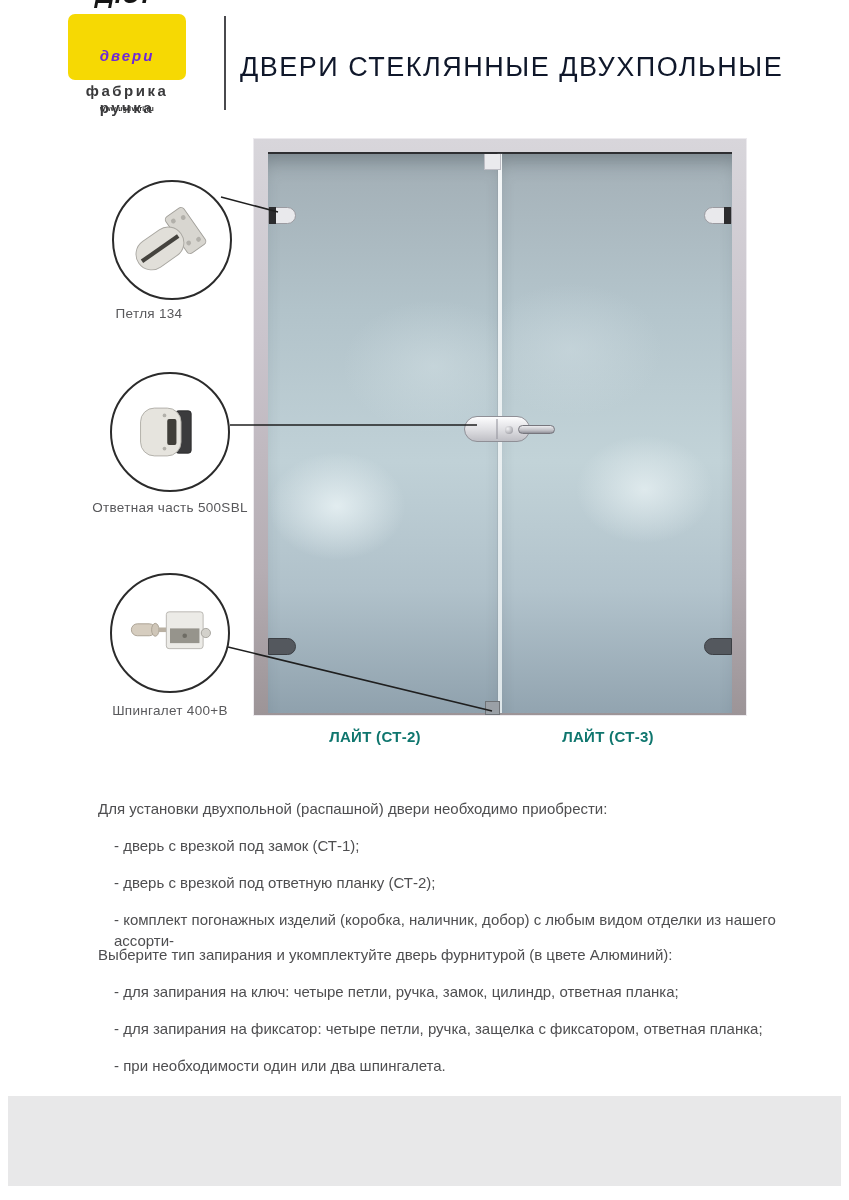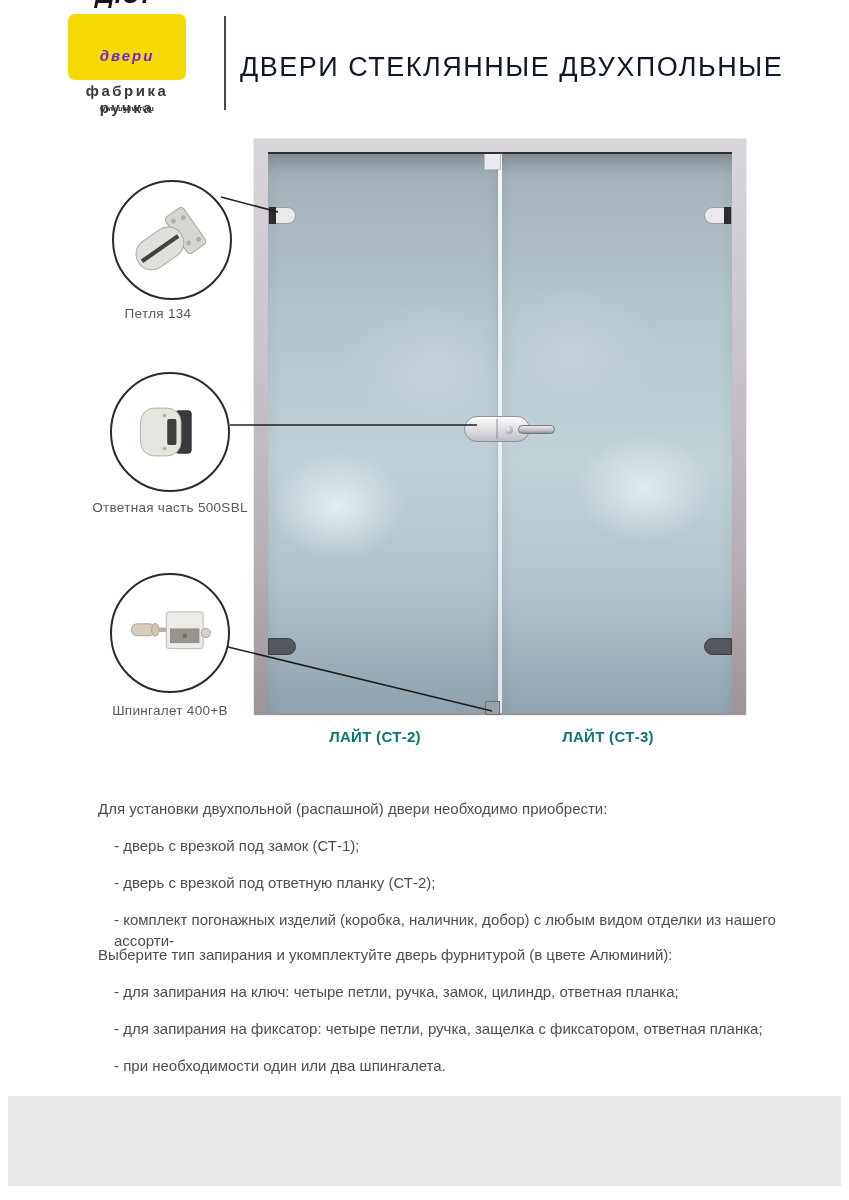--- a/index.html
+++ b/index.html
@@ -98,21 +98,21 @@
     position:absolute;width:120px;height:120px;border-radius:50%;background:#ffffff;
     border:2px solid #2b2b2b;box-sizing:border-box;z-index:3;
     display:flex;align-items:center;justify-content:center;
   }
   .cc1{left:112px;top:50px;}
   .cc2{left:110px;top:242px;}
   .cc3{left:110px;top:443px;}
   .callout-label{
     position:absolute;z-index:3;text-align:center;font-size:13.5px;color:#58585B;letter-spacing:0.3px;
   }
-  .cl1{left:88px;top:176px;width:140px;}
+  .cl1{left:79px;top:176px;width:140px;}
   .cl2{left:75px;top:370px;width:190px;}
   .cl3{left:88px;top:573px;width:164px;}
   .door-label{
     position:absolute;top:598px;width:150px;text-align:center;z-index:3;
     font-size:15px;font-weight:700;color:#0f766e;letter-spacing:0.3px;
   }
   .dl-left{left:300px;}
   .dl-right{left:533px;}
   
   .section{position:absolute;left:98px;width:700px;font-size:15px;line-height:21px;color:#4E4E50;}

